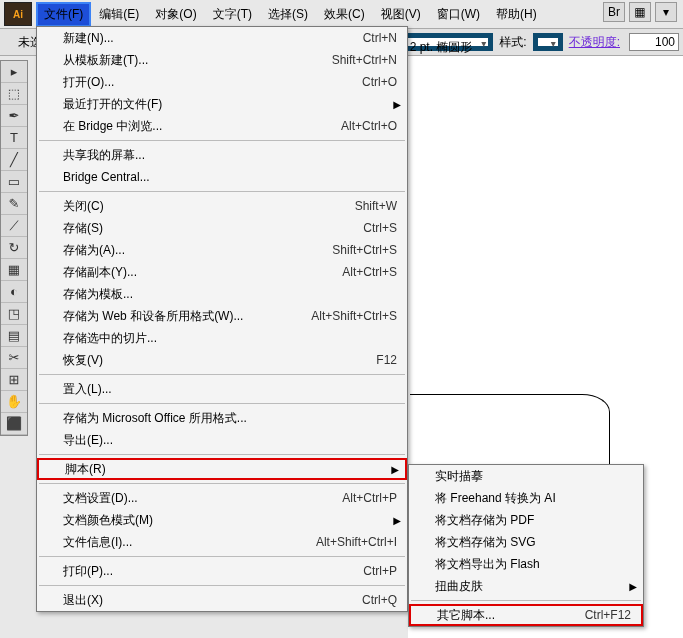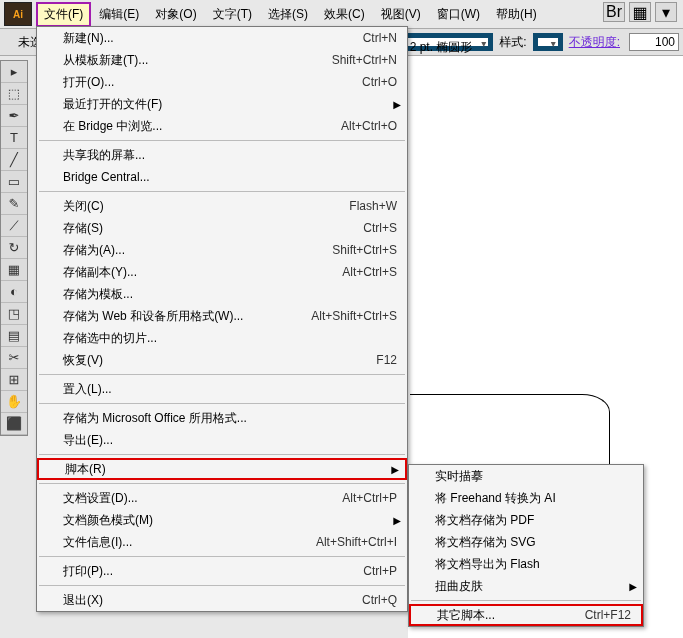--- a/index.html
+++ b/index.html
@@ -2,23 +2,23 @@
 <html><head>
 <meta charset="utf-8">
 <style>
 * { margin: 0; padding: 0; box-sizing: border-box; font-family: "Microsoft YaHei", SimSun, Arial, sans-serif; font-size: 12px; }
 body { background: #e8e8e8; overflow: hidden; width: 683px; height: 638px; position: relative; }
 
 .app-brand { position: absolute; top: 2px; left: 4px; width: 28px; height: 24px; background: #3a2a1a; color: #f9a01b; display: flex; align-items: center; justify-content: center; font-weight: bold; font-size: 10px; border: 1px solid #222; }
 
 .menubar { position: absolute; top: 2px; left: 36px; display: flex; align-items: center; height: 24px; }
 .menubar-item { padding: 4px 8px; cursor: default; }
-.menubar-item.open { background: #fef9c3; border: 2px solid #a21caf; padding: 2px 6px; }
+.menubar-item.open { background: #1d4ed8; border: 2px solid #3b82f6; padding: 2px 6px; }
 .menubar-right { position: absolute; top: 2px; right: 6px; display: flex; gap: 4px; }
-.mini-btn { width: 22px; height: 20px; background: #ddd; border: 1px solid #999; display: flex; align-items: center; justify-content: center; font-size: 16px; }
+.mini-btn { width: 22px; height: 20px; background: #ddd; border: 1px solid #999; display: flex; align-items: center; justify-content: center; font-size: 12px; }
 
 .toolbar-top { position: absolute; top: 28px; left: 0; right: 0; height: 28px; background: #e2e2e2; border-top: 1px solid #aaa; border-bottom: 1px solid #aaa; display: flex; align-items: center; padding: 0 4px; gap: 6px; }
 .toolbar-top .lbl { padding-left: 14px; }
 .sel { background: #fff; border: 5px solid #0c4a6e; padding: 1px 16px 1px 4px; height: 18px; position: relative; }
 .sel::after { content: "▾"; position: absolute; right: 2px; top: 0; font-size: 10px; color: #555; }
 .opacity-label { color: #6d28d9; text-decoration: underline; margin-left: auto; margin-right: 3px; }
 .opacity-val { background: #fff; border: 1px solid #888; padding: 1px 3px; width: 50px; text-align: right; }
 
 .tool-palette { position: absolute; top: 60px; left: 0; width: 28px; background: #dcdcdc; border: 1px solid #888; display: flex; flex-direction: column; }
 .tool-btn { width: 26px; height: 22px; display: flex; align-items: center; justify-content: center; border-bottom: 1px solid #bbb; color: #333; font-size: 13px; }
@@ -115,21 +115,21 @@
     <div class="menu-sep"></div>
     <div class="menu-row">
       <span class="label">共享我的屏幕...</span>
     </div>
     <div class="menu-row">
       <span class="label">Bridge Central...</span>
     </div>
     <div class="menu-sep"></div>
     <div class="menu-row">
       <span class="label">关闭(C)</span>
-      <span class="shortcut">Flash+W</span>
+      <span class="shortcut">Shift+W</span>
     </div>
     <div class="menu-row">
       <span class="label">存储(S)</span>
       <span class="shortcut">Ctrl+S</span>
     </div>
     <div class="menu-row">
       <span class="label">存储为(A)...</span>
       <span class="shortcut">Shift+Ctrl+S</span>
     </div>
     <div class="menu-row">

